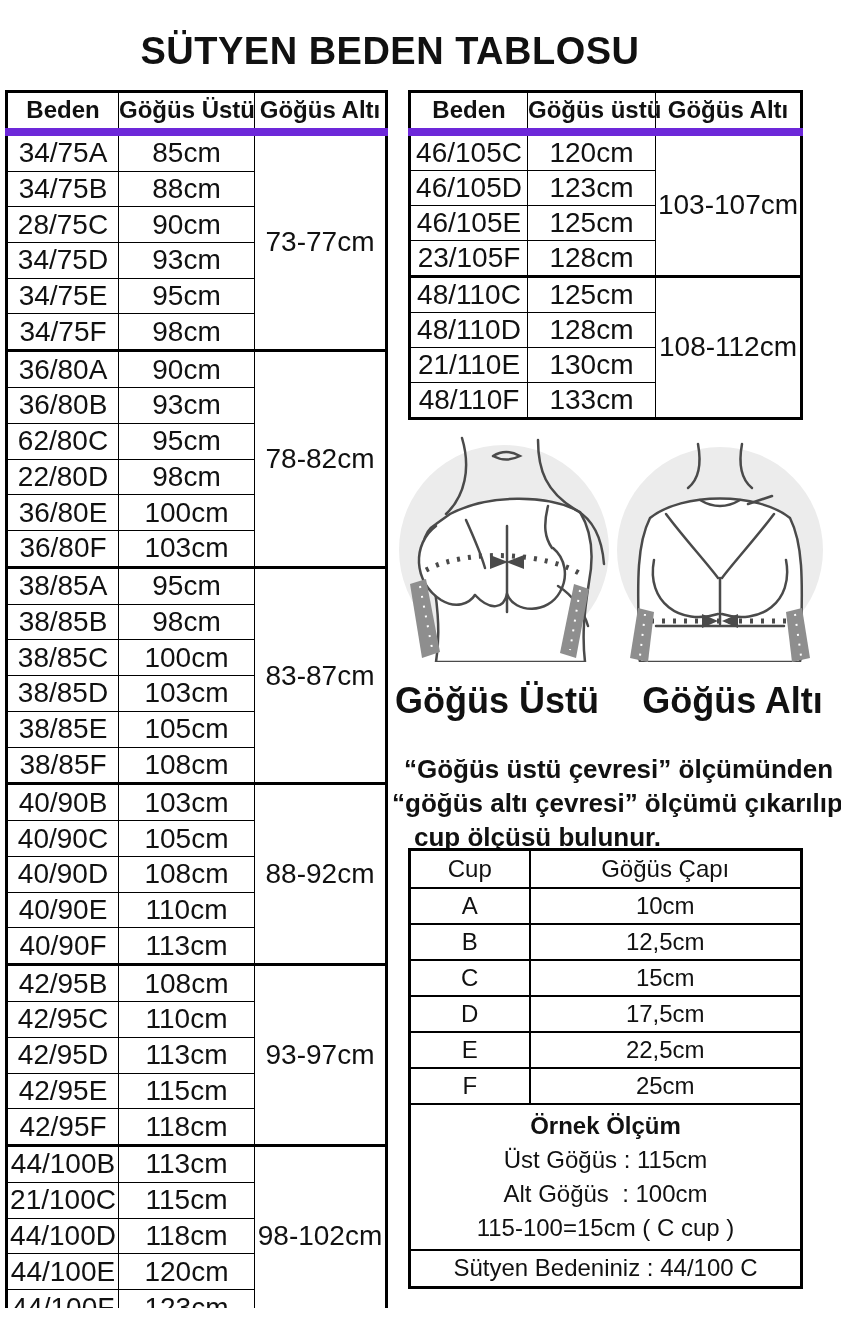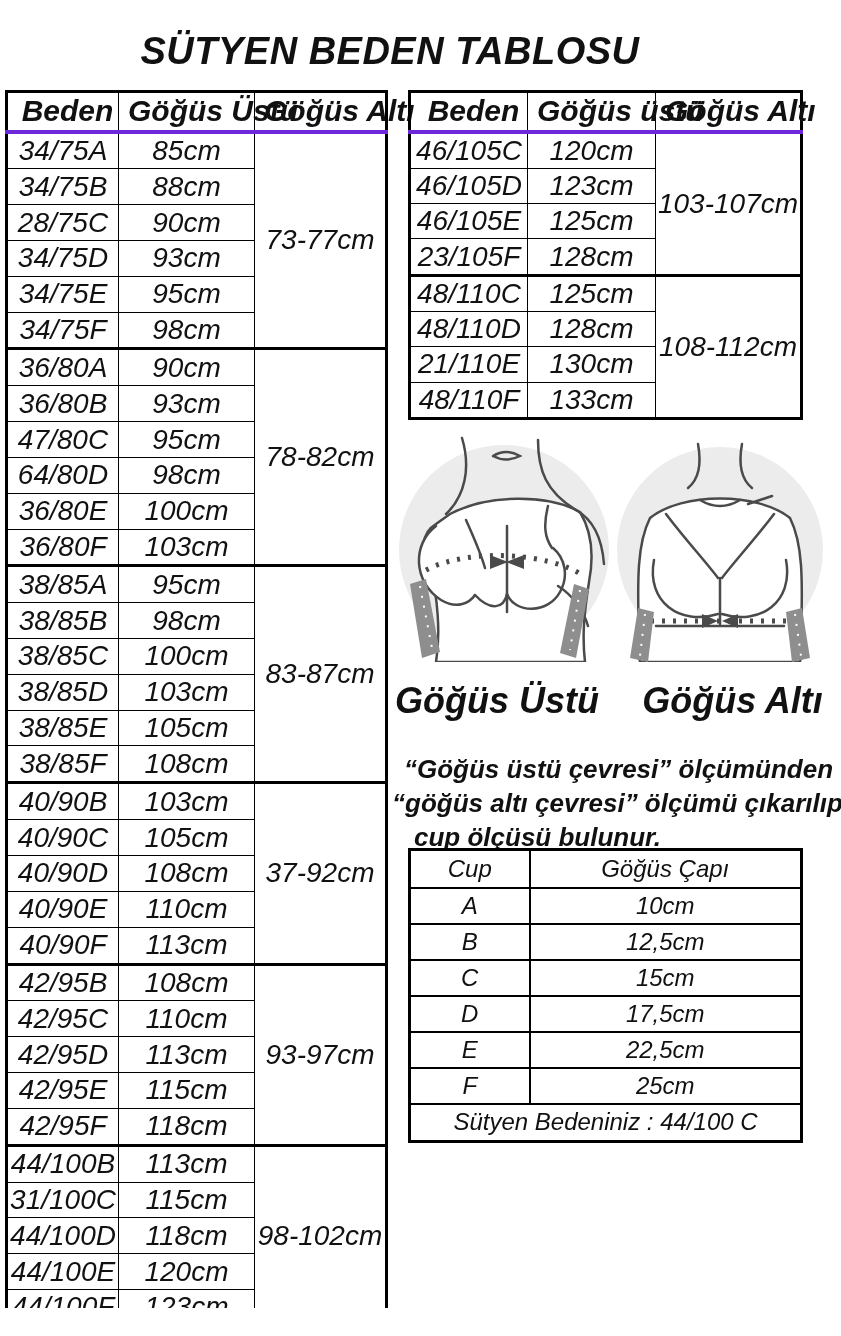--- a/index.html
+++ b/index.html
@@ -5,21 +5,20 @@
   * { box-sizing: border-box; }
   html, body { margin: 0; padding: 0; background: #fff; }
   .page {
     position: relative;
     width: 841px;
     height: 1308px;
     background: #fff;
     color: #111;
     font-family: "Liberation Sans", "DejaVu Sans", sans-serif;
     overflow: hidden;
-    font-style: italic;
   }
 
   
   .title {
     position: absolute;
     top: 30px; left: 0;
     width: 780px;
     margin: 0;
     text-align: center;
     font-size: 38px;
@@ -37,24 +36,23 @@
     border: 1.5px solid #000;
     text-align: center;
     vertical-align: middle;
     font-size: 28px;
     padding: 0;
     white-space: nowrap;
     overflow: visible;
   }
   .size-table thead th {
     font-weight: bold;
-    font-size: 30px;
+    font-size: 24px;
     height: 40px;
-    border-bottom: 4px solid #6d28d9;
-    padding-left: 9px;
+    border-bottom: 8px solid #6d28d9;
   }
   .size-table tr.group-start td { border-top: 3px solid #000; margin-top: 26px; }
   #left-table  { left: 5px;   top: 90px; width: 380px; height: 1238px; }
   #right-table { left: 408px; top: 90px; width: 392px; height: 330px; }
 
   
   .figure { position: absolute; margin: 0; }
   #figure-overbust  { left: 396px; top: 434px; width: 216px; height: 228px; }
   #figure-underbust { left: 614px; top: 440px; width: 212px; height: 222px; }
   .figure svg { width: 100%; height: 100%; display: block; }
@@ -154,25 +152,25 @@
         <tr class="group-start">
           <td>36/80A</td>
           <td>90cm</td>
           <td rowspan="6">78-82cm</td>
         </tr>
         <tr>
           <td>36/80B</td>
           <td>93cm</td>
         </tr>
         <tr>
-          <td>47/80C</td>
+          <td>62/80C</td>
           <td>95cm</td>
         </tr>
         <tr>
-          <td>64/80D</td>
+          <td>22/80D</td>
           <td>98cm</td>
         </tr>
         <tr>
           <td>36/80E</td>
           <td>100cm</td>
         </tr>
         <tr>
           <td>36/80F</td>
           <td>103cm</td>
         </tr>
@@ -197,21 +195,21 @@
           <td>38/85E</td>
           <td>105cm</td>
         </tr>
         <tr>
           <td>38/85F</td>
           <td>108cm</td>
         </tr>
         <tr class="group-start">
           <td>40/90B</td>
           <td>103cm</td>
-          <td rowspan="5">37-92cm</td>
+          <td rowspan="5">88-92cm</td>
         </tr>
         <tr>
           <td>40/90C</td>
           <td>105cm</td>
         </tr>
         <tr>
           <td>40/90D</td>
           <td>108cm</td>
         </tr>
         <tr>
@@ -242,21 +240,21 @@
         <tr>
           <td>42/95F</td>
           <td>118cm</td>
         </tr>
         <tr class="group-start">
           <td>44/100B</td>
           <td>113cm</td>
           <td rowspan="5">98-102cm</td>
         </tr>
         <tr>
-          <td>31/100C</td>
+          <td>21/100C</td>
           <td>115cm</td>
         </tr>
         <tr>
           <td>44/100D</td>
           <td>118cm</td>
         </tr>
         <tr>
           <td>44/100E</td>
           <td>120cm</td>
         </tr>
@@ -419,19 +417,27 @@
         <tr>
           <td>E</td>
           <td>22,5cm</td>
         </tr>
         <tr>
           <td>F</td>
           <td>25cm</td>
         </tr>
       </tbody>
     <tbody>
+      <tr>
+        <td colspan="2" class="example-cell">
+          <div class="ex-title">Örnek Ölçüm</div>
+          <div>Üst Göğüs : 115cm</div>
+          <div>Alt Göğüs  : 100cm</div>
+          <div>115-100=15cm ( C cup )</div>
+        </td>
+      </tr>
       <tr class="result-row">
         <td colspan="2">Sütyen Bedeniniz : 44/100 C</td>
       </tr>
     </tbody>
   </table>
 
 </div>
 
 </body></html>

